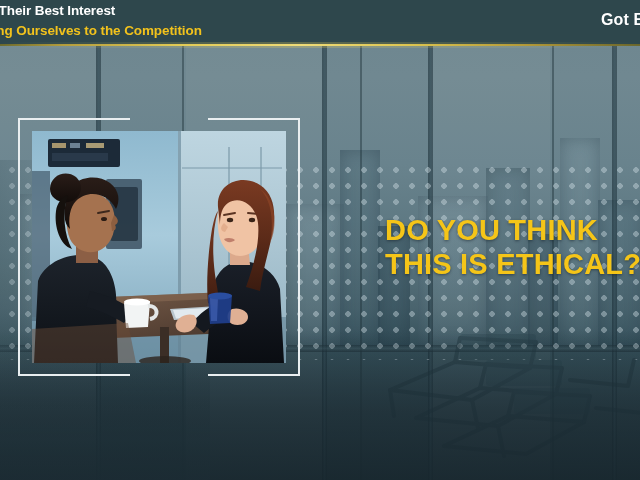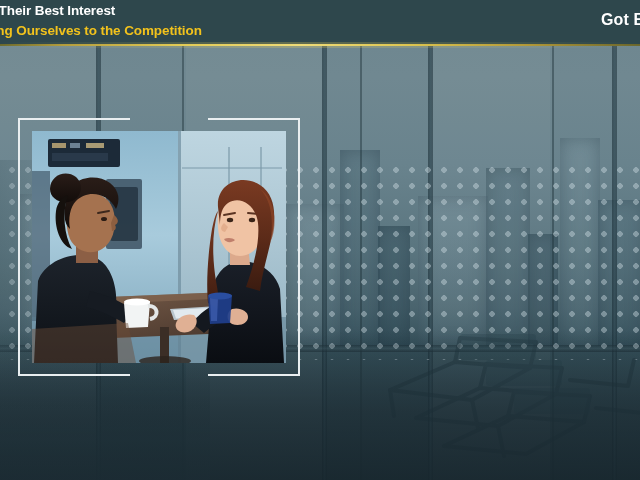--- a/index.html
+++ b/index.html
@@ -400,20 +400,22 @@
         <path d="M176 166 L200 164 L198 192 L178 193 Z" fill="#1f3f8c" opacity="0.92"></path>
         <path d="M178 167 L186 166 L185 190 L179 190 Z" fill="#4a6bc0" opacity="0.55"></path>
         <ellipse cx="188" cy="165" rx="12" ry="3.4" fill="#2a4ea0"></ellipse>
 
         <path d="M0 198 L96 192 L104 232 L0 232 Z" fill="#6a4b38" opacity="0.45"></path>
       </svg>
     </div>
   </div>
 
   <div class="headline">
+    <span class="hl">DO YOU THINK</span>
+    <span class="hl">THIS IS ETHICAL?</span>
   </div>
 
   <div class="header">
     <div class="header-left">
       <span class="hdr-line1">'t in Their Best Interest</span>
       <span class="hdr-line2">paring Ourselves to the Competition</span>
     </div>
     <div class="header-right">Got Ethi</div>
   </div>
   <div class="gold-rule-glow"></div>

